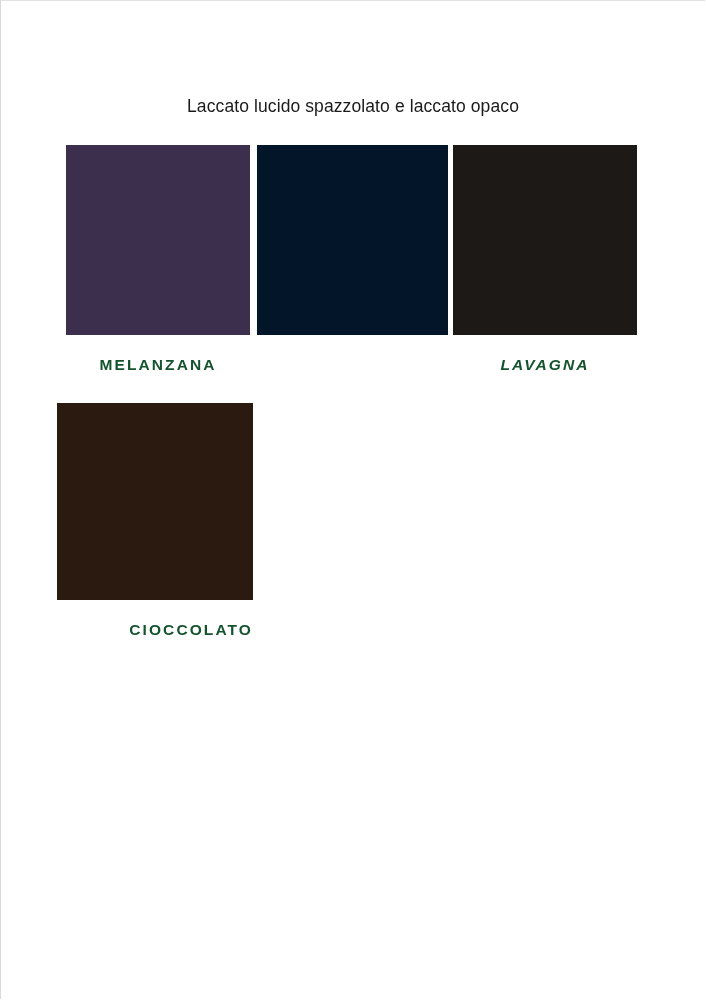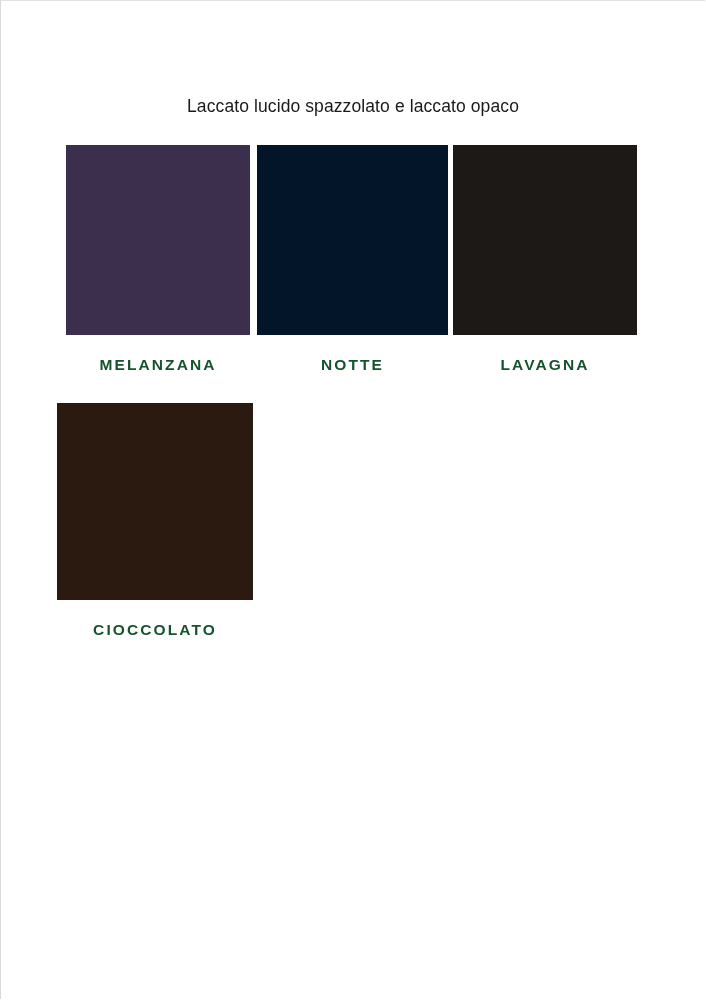--- a/index.html
+++ b/index.html
@@ -65,37 +65,36 @@
 
   
   #sw-0 { left: 66px;  top: 145px; width: 184px; height: 190px; }
   #sw-1 { left: 257px; top: 145px; width: 191px; height: 190px; }
   #sw-2 { left: 453px; top: 145px; width: 184px; height: 190px; }
   
   #sw-3 { left: 57px;  top: 403px; width: 196px; height: 197px; }
 
   #lb-0 { left: 66px;  top: 356px; width: 184px; }
   #lb-1 { left: 257px; top: 356px; width: 191px; }
-  #lb-2 { left: 453px; top: 356px; width: 184px; }
-  #lb-3 { left: 57px;  top: 621px; width: 196px; }
+  #lb-2 { left: 453px; top: 356px; width: 184px; font-style: italic; }
+  #lb-3 { left: 57px;  top: 621px; width: 196px; text-align: right; }
 </style>
 </head>
 <body style="background: rgb(255, 255, 255);">
 
 <div class="sheet">
 
   <div class="page-border"></div>
 
   <div class="title">Laccato lucido spazzolato e laccato opaco</div>
 
   <div class="swatch" id="sw-0" style="background: rgb(59, 47, 77);"></div>
   <div class="swatch-label" id="lb-0">MELANZANA</div>
 
   <div class="swatch" id="sw-1" style="background: rgb(2, 21, 41);"></div>
-  <div class="swatch-label" id="lb-1">NOTTE</div>
 
   <div class="swatch" id="sw-2" style="background: rgb(29, 25, 22);"></div>
   <div class="swatch-label" id="lb-2">LAVAGNA</div>
 
   <div class="swatch" id="sw-3" style="background: rgb(42, 26, 15);"></div>
   <div class="swatch-label" id="lb-3">CIOCCOLATO</div>
 
 </div>
 
 </body></html>

